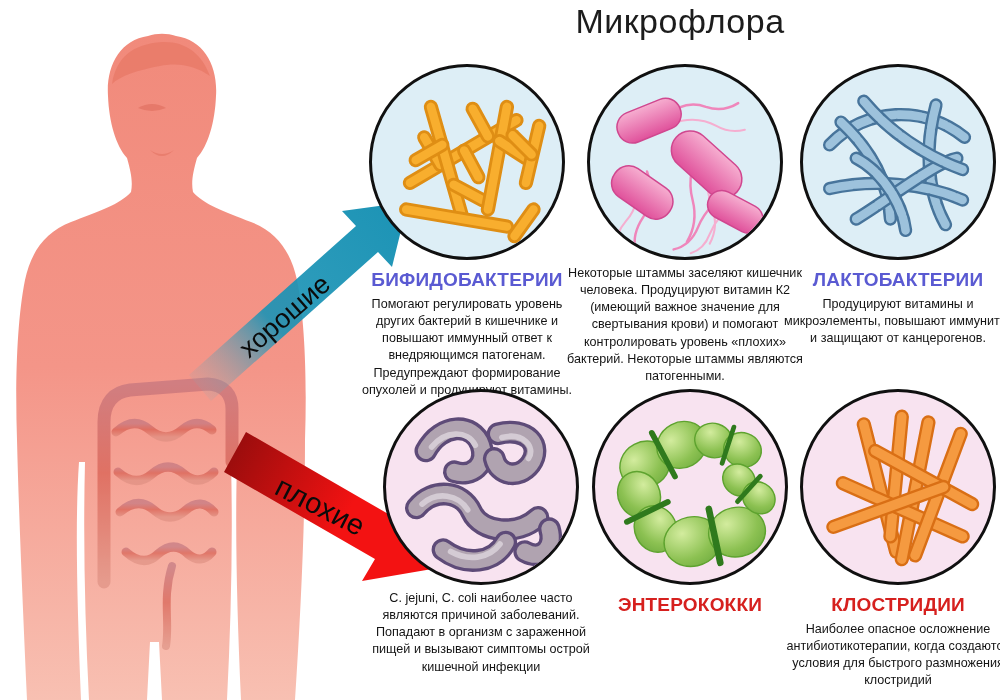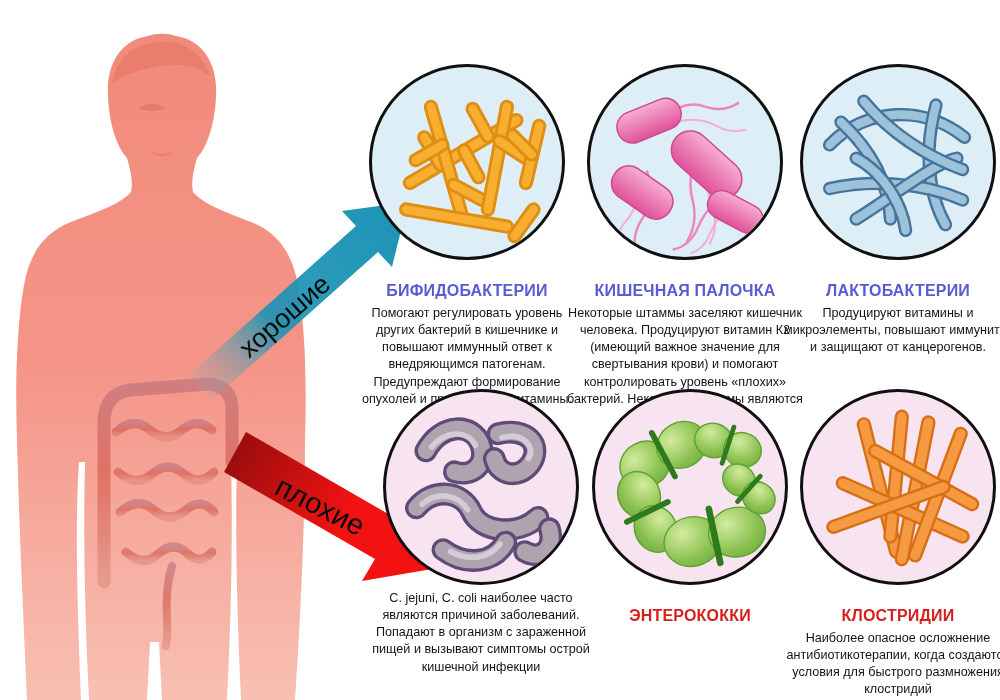--- a/index.html
+++ b/index.html
@@ -6,21 +6,21 @@
   .canvas{position:relative;width:1000px;height:700px;overflow:hidden;background:#fff;
           font-family:"Liberation Sans", sans-serif;}
   .title{position:absolute;left:400px;top:2px;width:560px;text-align:center;
          font-size:34px;color:#1c1c1c;letter-spacing:.5px;}
   .layer{position:absolute;left:0;top:0;}
   
   .cell{position:absolute;text-align:center;}
   .circle{width:196px;height:196px;border-radius:50%;border:3px solid #101010;
           margin:0 auto;overflow:hidden;box-sizing:border-box;}
   .circle svg{display:block;width:100%;height:100%;}
-  .b-name{margin-top:22px;font-size:16px;font-weight:600;letter-spacing:.2px;}
+  .b-name{margin-top:9px;font-size:19px;font-weight:600;letter-spacing:.2px;}
   .b-desc{margin-top:5px;font-size:12.6px;line-height:1.36;color:#141414;}
   
   .arrow-label{position:absolute;text-align:center;color:#0b0b0b;font-size:27px;}
   .good-label{left:203px;top:301px;width:164px;transform:rotate(-41deg);}
   .bad-label{left:238px;top:490px;width:164px;font-size:29px;transform:rotate(27deg);}
   
   .ico path,.ico line{fill:none;stroke-linecap:round;stroke-linejoin:round;}
   
   .bifido .o{stroke:#df8e14;stroke-width:15;}
   .bifido .i{stroke:#f8ae2e;stroke-width:9;}
@@ -101,20 +101,21 @@
       <linearGradient id="badGrad" x1="235" y1="452" x2="438" y2="568" gradientUnits="userSpaceOnUse">
         <stop offset="0" stop-color="#9c0d0d"></stop>
         <stop offset="0.55" stop-color="#f31212"></stop>
         <stop offset="1" stop-color="#f31212"></stop>
       </linearGradient>
     </defs>
     <polygon fill="url(#badGrad)" points="246,432 397,519 410,497 438,568 362,581 375,559 224,472"></polygon>
   </svg>
   <div class="arrow-label bad-label">плохие</div>
 
+  <div class="title">Микрофлора</div>
 
   <div class="cell" style="left:352px;top:64px;width:230px;">
     <div class="circle" style="background-color: rgb(221, 238, 246);">
       <svg class="ico bifido" viewBox="0 0 200 200">
         <g>
             <path class="o" d="M40 122 L152 56"></path>
             <path class="i" d="M40 122 L152 56"></path>
           </g>
         <g>
             <path class="o" d="M72 103 L55 74"></path>
@@ -194,21 +195,20 @@
             <rect x="80" y="82" width="86" height="40" rx="20" fill="url(#pinkGrad)" stroke="#d0478f" stroke-width="1.6"></rect>
           </g>
         <g transform="rotate(35 55 132)">
             <rect x="20" y="114" width="70" height="36" rx="17" fill="url(#pinkGrad)" stroke="#d0478f" stroke-width="1.6"></rect>
           </g>
         <g transform="rotate(28 152 152)">
             <rect x="122" y="137" width="62" height="30" rx="15" fill="url(#pinkGrad)" stroke="#d0478f" stroke-width="1.6"></rect>
           </g>
       </svg>
     </div>
-    <div class="b-name" style="color: rgb(90, 90, 210);">КИШЕЧНАЯ ПАЛОЧКА</div>
     <div class="b-desc">Некоторые штаммы заселяют кишечник человека. Продуцируют витамин К2 (имеющий важное значение для свертывания крови) и помогают контролировать уровень «плохих» бактерий. Некоторые штаммы являются патогенными.</div>
   </div>
 
   <div class="cell" style="left:783px;top:64px;width:230px;">
     <div class="circle" style="background-color: rgb(221, 238, 246);">
       <svg class="ico lacto" viewBox="0 0 200 200">
         <g>
             <path class="o" d="M28 82 C66 42 128 40 170 74"></path>
             <path class="i" d="M28 82 C66 42 128 40 170 74"></path>
           </g>

